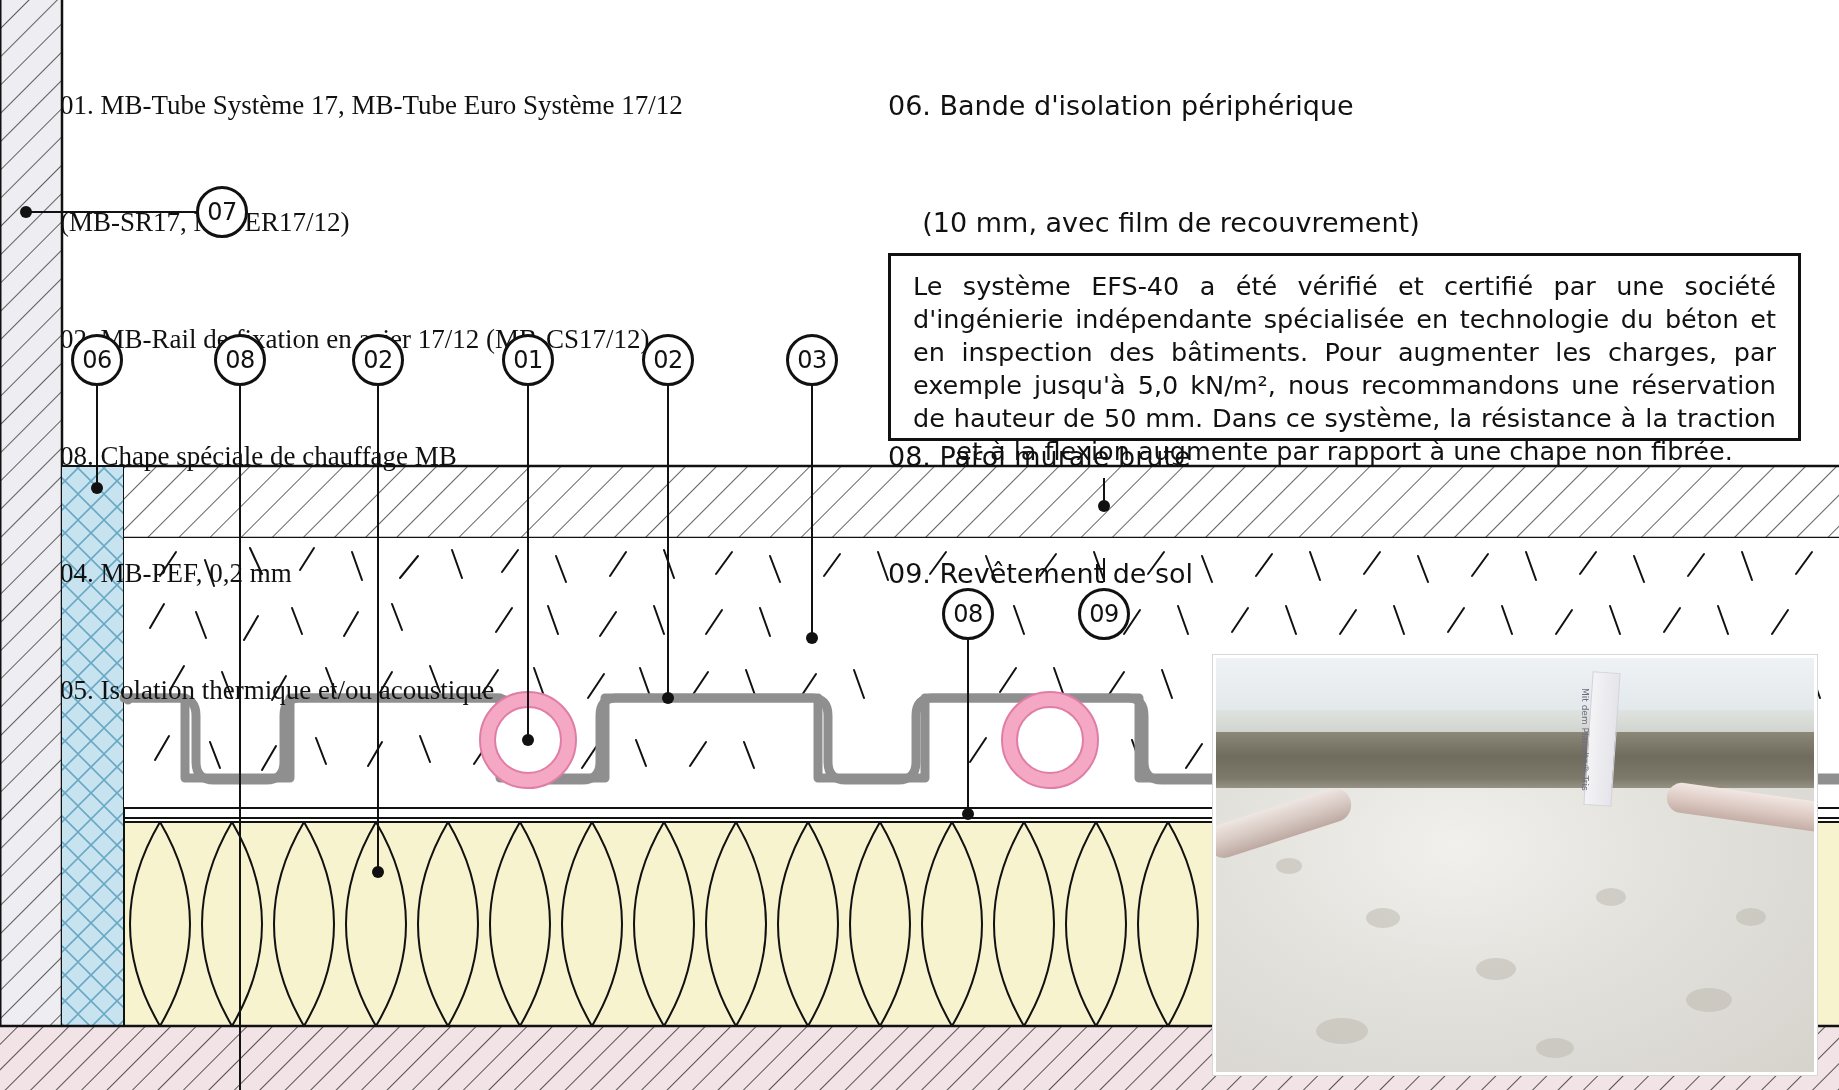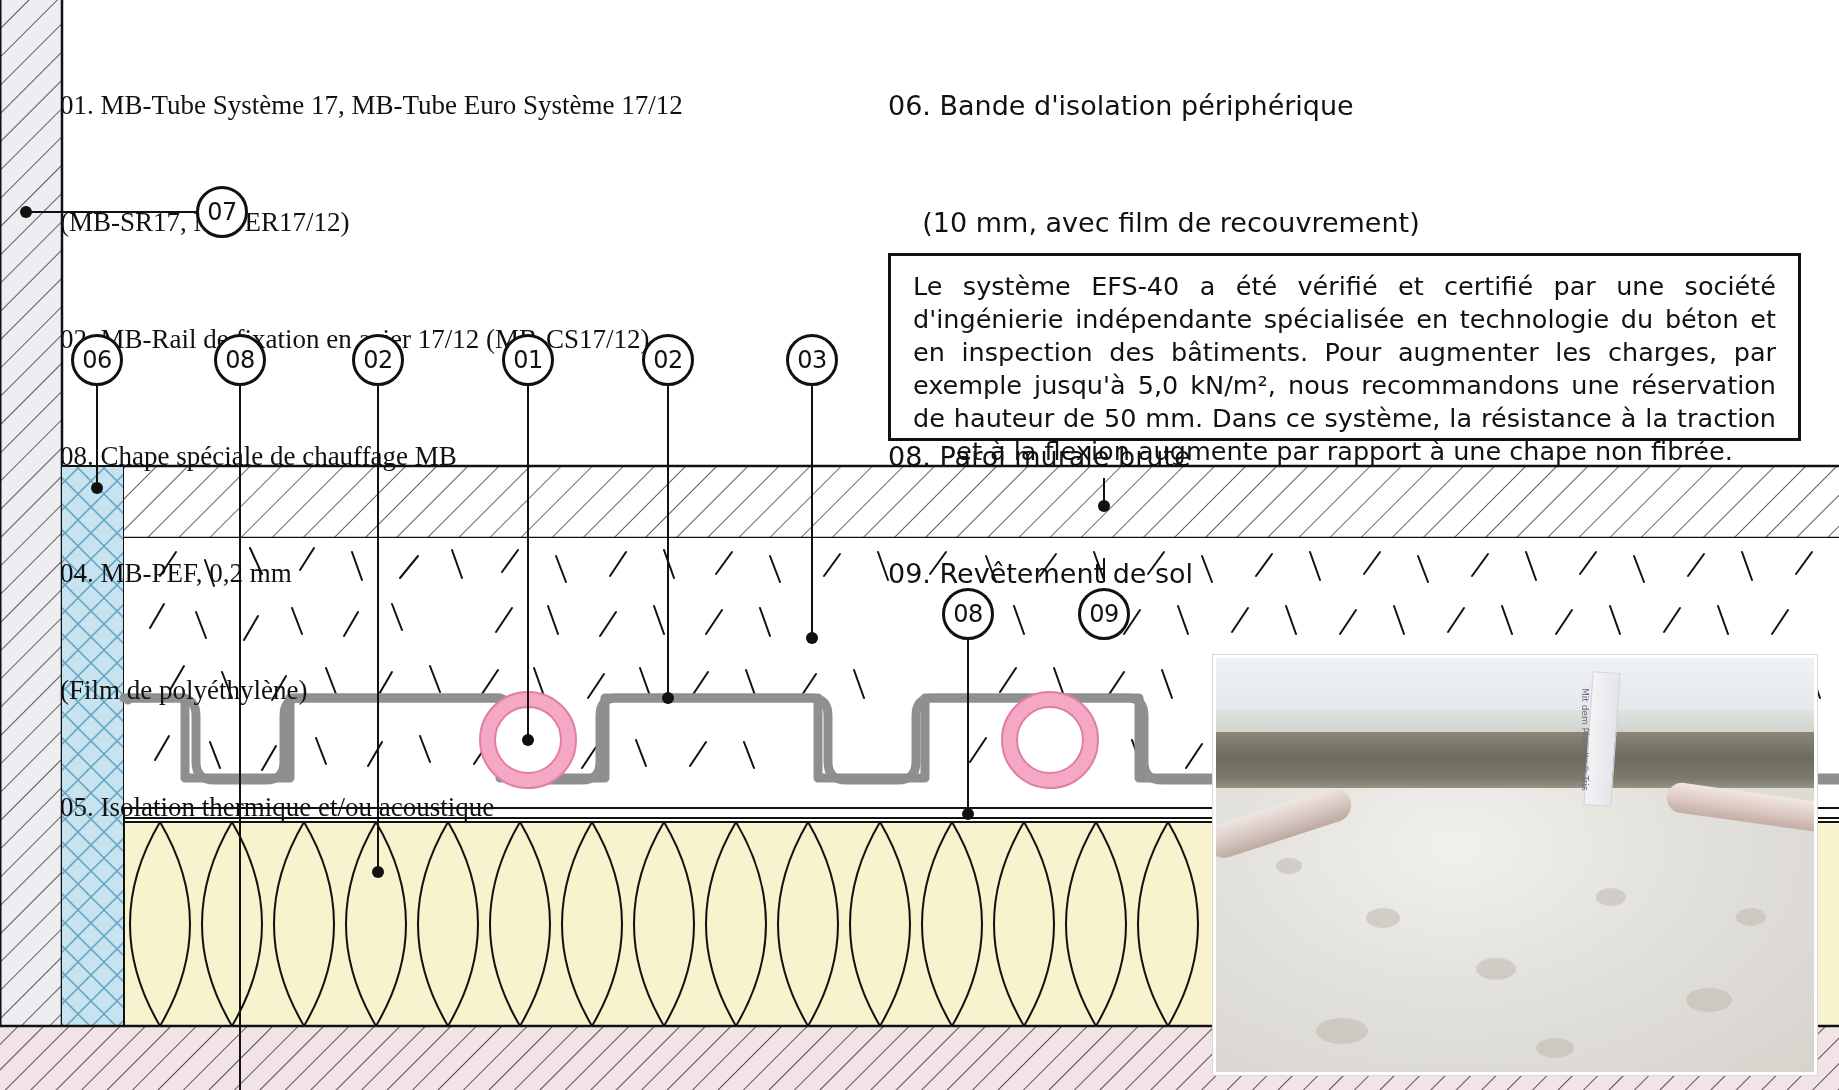--- a/index.html
+++ b/index.html
@@ -444,21 +444,20 @@
       <line x1="1104" y1="558" x2="1104" y2="582"></line>
     </g>
   </svg>
 
   <div class="legend-col" id="legend-left">
     <span class="legend-line">01. MB-Tube Système 17, MB-Tube Euro Système 17/12</span>
     <span class="legend-line">(MB-SR17, MB-ER17/12)</span>
     <span class="legend-line">02. MB-Rail de fixation en acier 17/12 (MB-CS17/12)</span>
     <span class="legend-line">08. Chape spéciale de chauffage MB</span>
     <span class="legend-line">04. MB-PEF, 0,2 mm</span>
-    <span class="legend-line">(Film de polyéthylène)</span>
     <span class="legend-line">05. Isolation thermique et/ou acoustique</span>
   </div>
 
   <div class="legend-col" id="legend-right">
     <span class="legend-line">06. Bande d'isolation périphérique</span>
     <span class="legend-line">    (10 mm, avec film de recouvrement)</span>
     <span class="legend-line">07. Enduit</span>
     <span class="legend-line">08. Paroi murale brute</span>
     <span class="legend-line">09. Revêtement de sol</span>
   </div>

